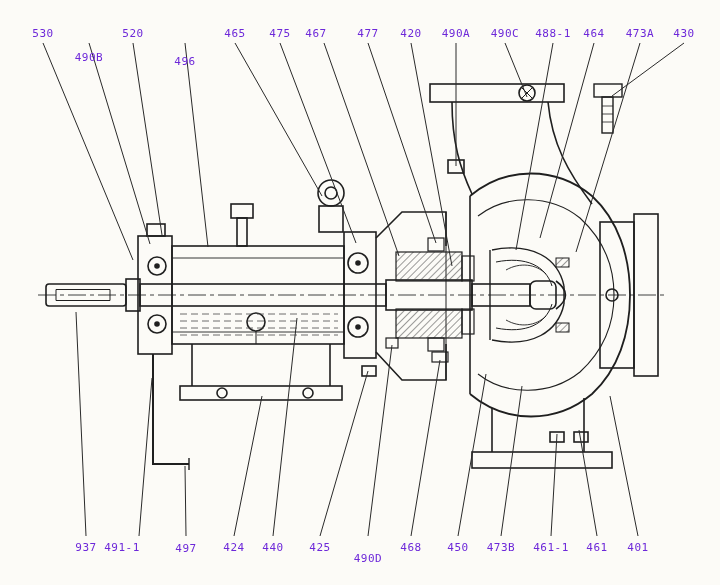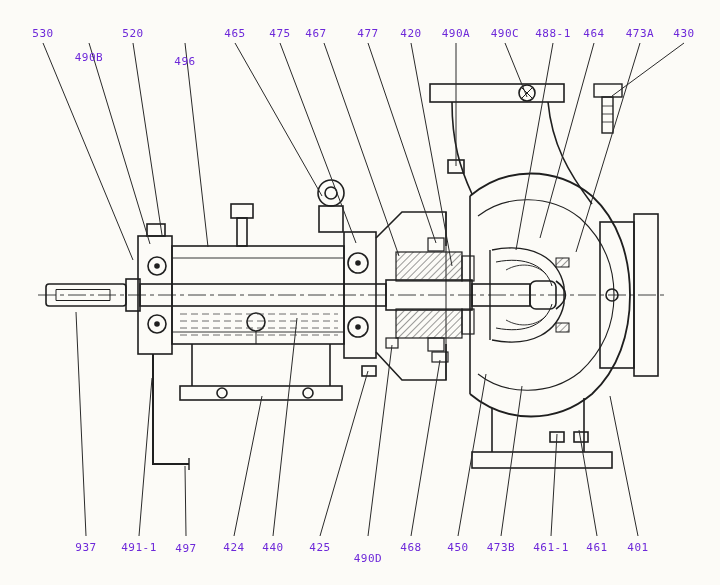--- a/index.html
+++ b/index.html
@@ -206,21 +206,21 @@
       <div class="callout" style="left: 316px; top: 33px; text-align: right;">467</div>
       <div class="callout" style="left: 368px; top: 33px;">477</div>
       <div class="callout" style="left: 411px; top: 33px;">420</div>
       <div class="callout" style="left: 456px; top: 33px;">490A</div>
       <div class="callout" style="left: 505px; top: 33px;">490C</div>
       <div class="callout" style="left: 553px; top: 33px;">488-1</div>
       <div class="callout" style="left: 594px; top: 33px;">464</div>
       <div class="callout" style="left: 640px; top: 33px;">473A</div>
       <div class="callout" style="left: 684px; top: 33px;">430</div>
       <div class="callout" style="left: 86px; top: 547px;">937</div>
-      <div class="callout" style="left: 139px; top: 547px;">491-1</div>
+      <div class="callout" style="left: 122px; top: 547px;">491-1</div>
       <div class="callout" style="left: 186px; top: 532px; margin-top: 16px;">497</div>
       <div class="callout" style="left: 234px; top: 547px;">424</div>
       <div class="callout" style="left: 273px; top: 547px;">440</div>
       <div class="callout" style="left: 320px; top: 547px;">425</div>
       <div class="callout" style="left: 368px; top: 547px; margin-top: 11px;">490D</div>
       <div class="callout" style="left: 411px; top: 547px;">468</div>
       <div class="callout" style="left: 458px; top: 547px;">450</div>
       <div class="callout" style="left: 501px; top: 547px;">473B</div>
       <div class="callout" style="left: 551px; top: 547px;">461-1</div>
       <div class="callout" style="left: 597px; top: 547px;">461</div>

